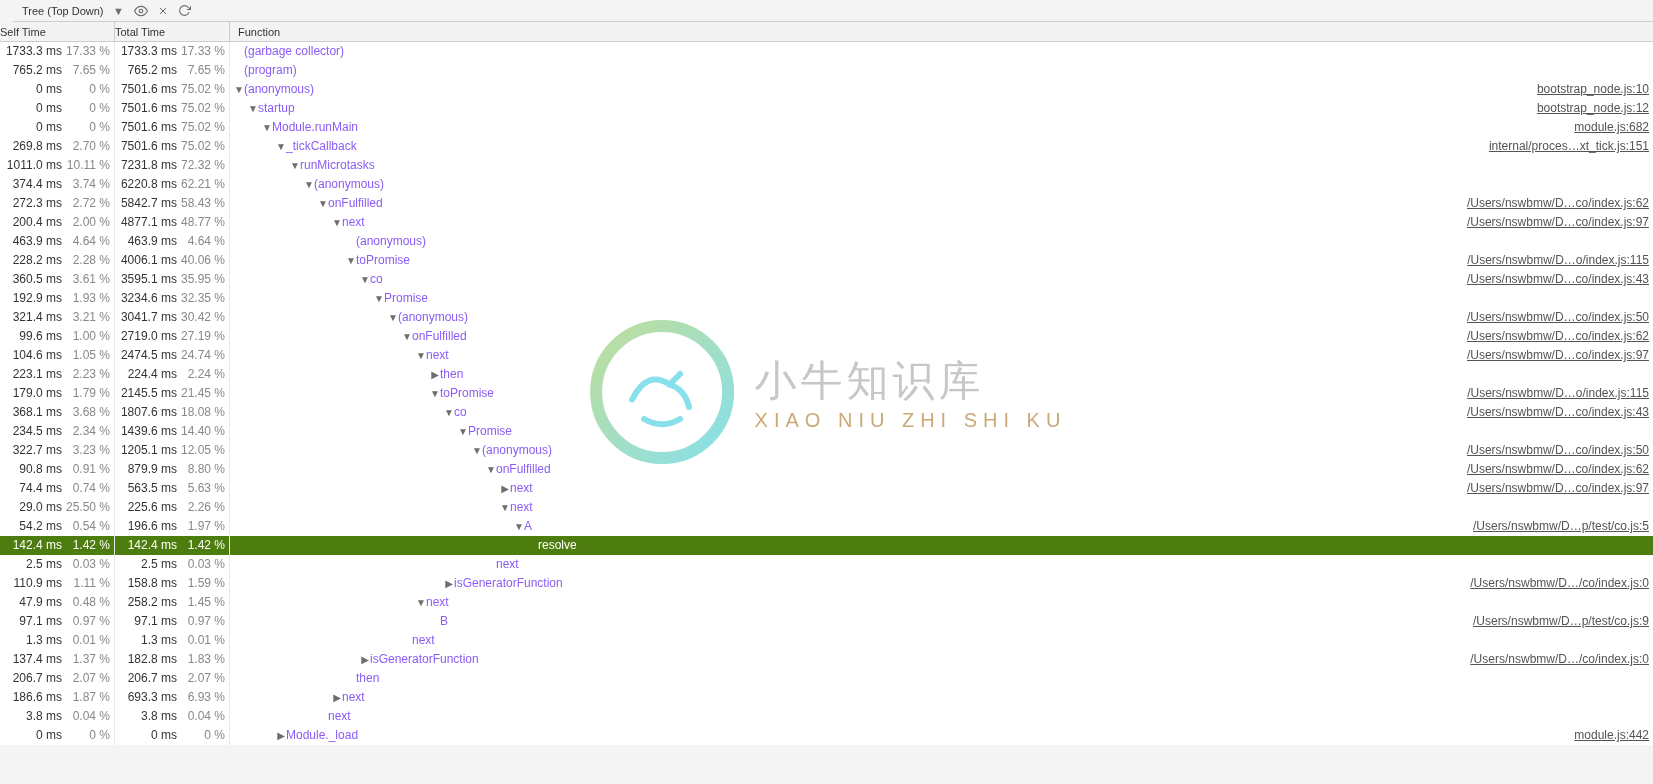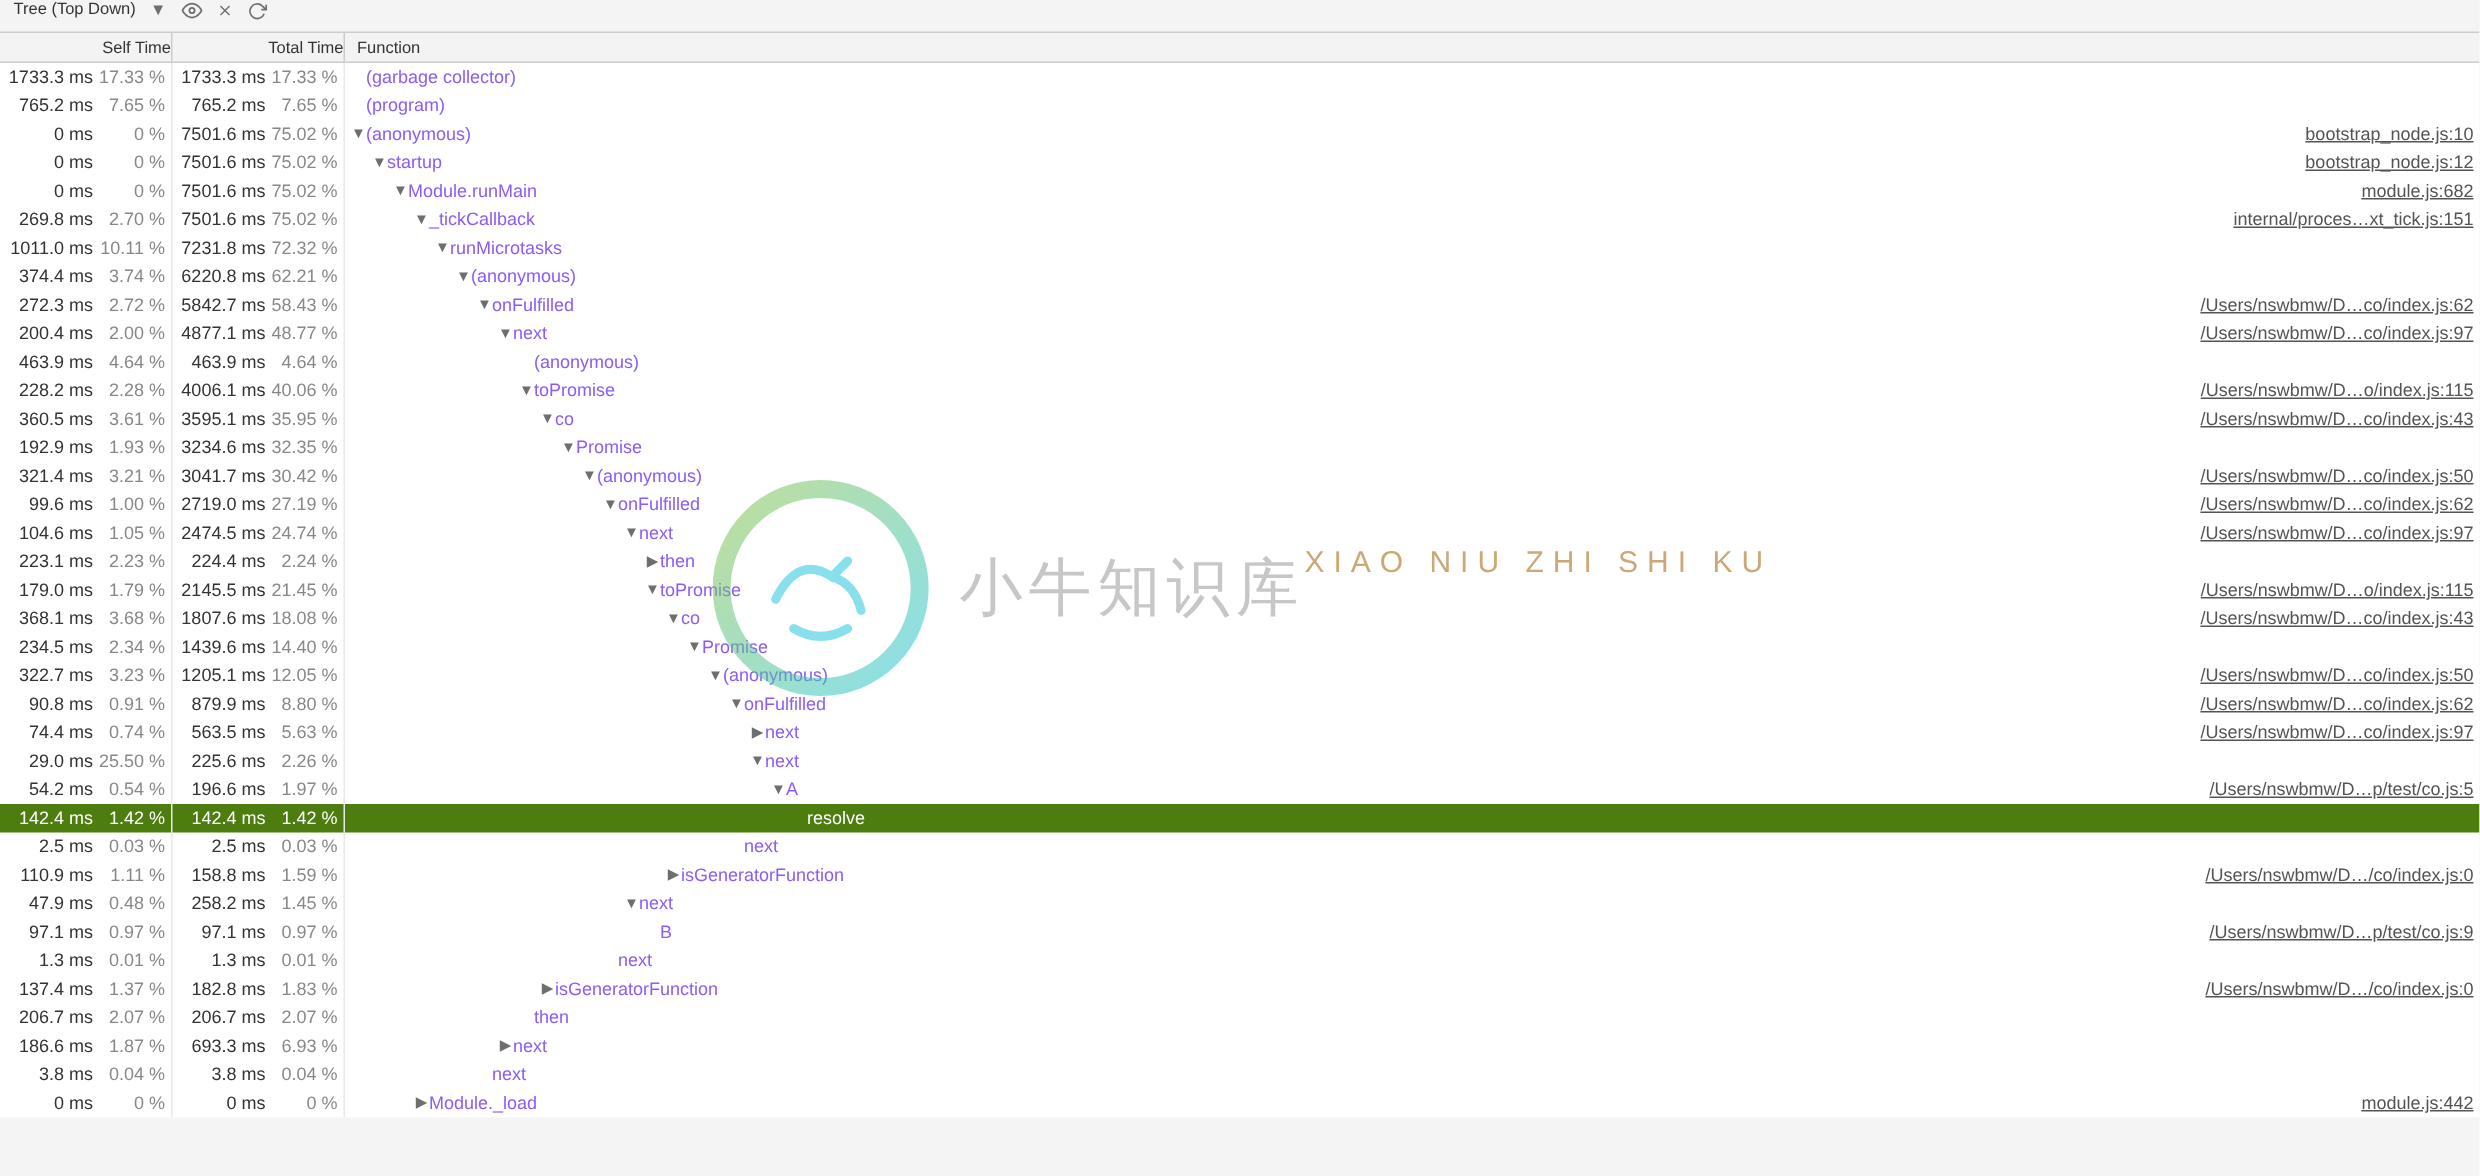--- a/index.html
+++ b/index.html
@@ -10,24 +10,25 @@
   color: #333;
   width: 1653px;
   height: 784px;
   overflow: hidden;
 }
 .toolbar {
   height: 22px;
   background: #f4f4f4;
   border-bottom: 1px solid #ccc;
   display: flex;
-  align-items: flex-start;
+  align-items: center;
   padding-left: 9px;
   gap: 8px;
   font-size: 11px;
+  margin-left: 13px;
 }
 .toolbar-label { color: #333; }
 .toolbar-icon {
   color: #6e6e6e;
   cursor: pointer;
   display: inline-flex;
   width: 14px;
   height: 14px;
   align-items: center;
   justify-content: center;
@@ -35,21 +36,21 @@
 .header-row {
   height: 20px;
   background: #f3f3f3;
   border-bottom: 1px solid #ccc;
   display: flex;
   font-size: 11px;
 }
 .col-self, .col-total {
   width: 115px;
   border-right: 1px solid #ccc;
-  text-align: right;
+  text-align: left;
   line-height: 20px;
 }
 .col-func {
   flex: 1;
   padding-left: 8px;
   line-height: 20px;
 }
 .rows { background: #fff; }
 .row {
   height: 19px;
@@ -115,21 +116,21 @@
   pointer-events: none;
   opacity: 0.55;
   display: flex;
   align-items: center;
   gap: 18px;
 }
 .watermark .logo {
   width: 150px;
   height: 150px;
 }
-.watermark .txt { display: flex; }
+.watermark .txt { display: flex; flex-direction: column; }
 .watermark .cn {
   font-size: 42px;
   color: #9a9a9a;
   letter-spacing: 4px;
 }
 .watermark .en {
   font-size: 20px;
   color: #a16207;
   letter-spacing: 6px;
 }

